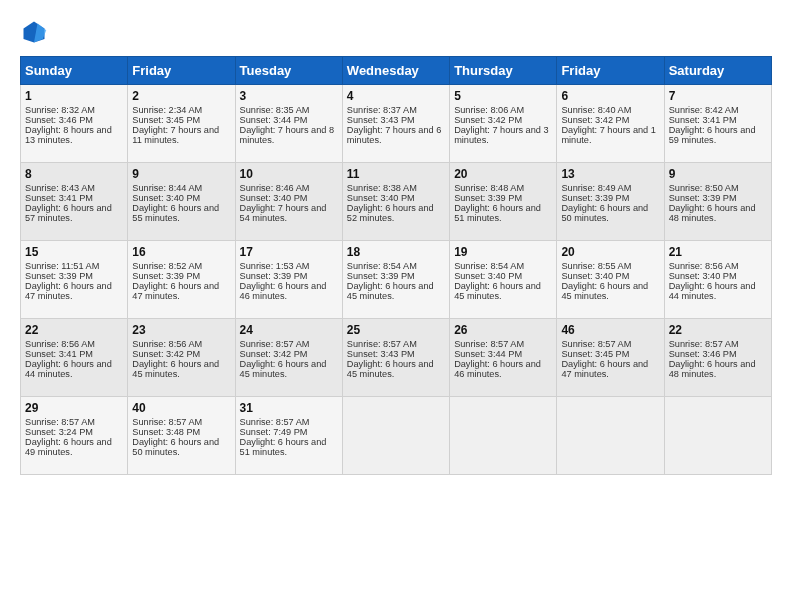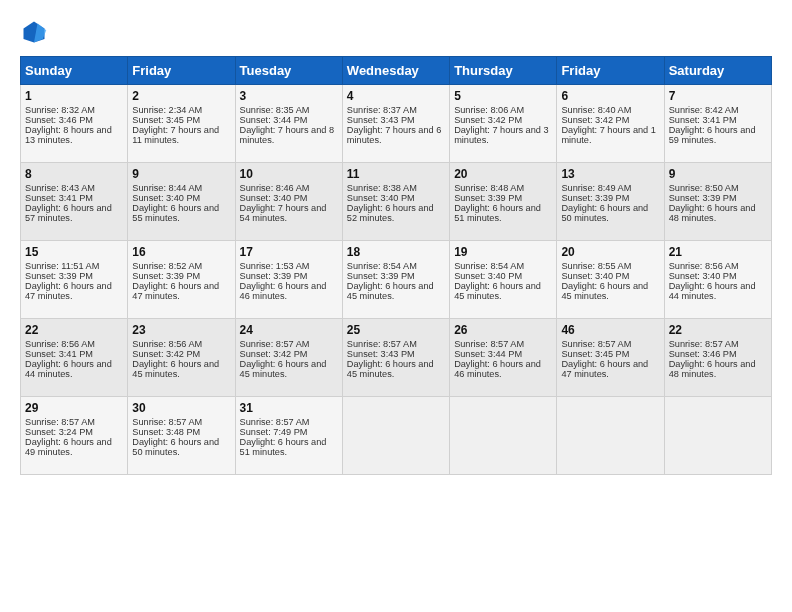--- a/index.html
+++ b/index.html
@@ -167,21 +167,21 @@
           <td><span class="day-num">22</span><span>Sunrise: 8:56 AM</span><br><span>Sunset: 3:41 PM</span><br><span>Daylight: 6 hours and 44 minutes.</span></td>
           <td><span class="day-num">23</span><span>Sunrise: 8:56 AM</span><br><span>Sunset: 3:42 PM</span><br><span>Daylight: 6 hours and 45 minutes.</span></td>
           <td><span class="day-num">24</span><span>Sunrise: 8:57 AM</span><br><span>Sunset: 3:42 PM</span><br><span>Daylight: 6 hours and 45 minutes.</span></td>
           <td><span class="day-num">25</span><span>Sunrise: 8:57 AM</span><br><span>Sunset: 3:43 PM</span><br><span>Daylight: 6 hours and 45 minutes.</span></td>
           <td><span class="day-num">26</span><span>Sunrise: 8:57 AM</span><br><span>Sunset: 3:44 PM</span><br><span>Daylight: 6 hours and 46 minutes.</span></td>
           <td><span class="day-num">46</span><span>Sunrise: 8:57 AM</span><br><span>Sunset: 3:45 PM</span><br><span>Daylight: 6 hours and 47 minutes.</span></td>
           <td><span class="day-num">22</span><span>Sunrise: 8:57 AM</span><br><span>Sunset: 3:46 PM</span><br><span>Daylight: 6 hours and 48 minutes.</span></td>
         </tr>
         <tr>
           <td><span class="day-num">29</span><span>Sunrise: 8:57 AM</span><br><span>Sunset: 3:24 PM</span><br><span>Daylight: 6 hours and 49 minutes.</span></td>
-          <td><span class="day-num">30</span><span>Sunrise: 8:57 AM</span><br><span>Sunset: 3:48 PM</span><br><span>Daylight: 6 hours and 50 minutes.</span></td>
+          <td><span class="day-num">40</span><span>Sunrise: 8:57 AM</span><br><span>Sunset: 3:48 PM</span><br><span>Daylight: 6 hours and 50 minutes.</span></td>
           <td><span class="day-num">31</span><span>Sunrise: 8:57 AM</span><br><span>Sunset: 7:49 PM</span><br><span>Daylight: 6 hours and 51 minutes.</span></td>
           <td class="empty"></td>
           <td class="empty"></td>
           <td class="empty"></td>
           <td class="empty"></td>
         </tr>
       </tbody>
   </table>
 </div>
 

